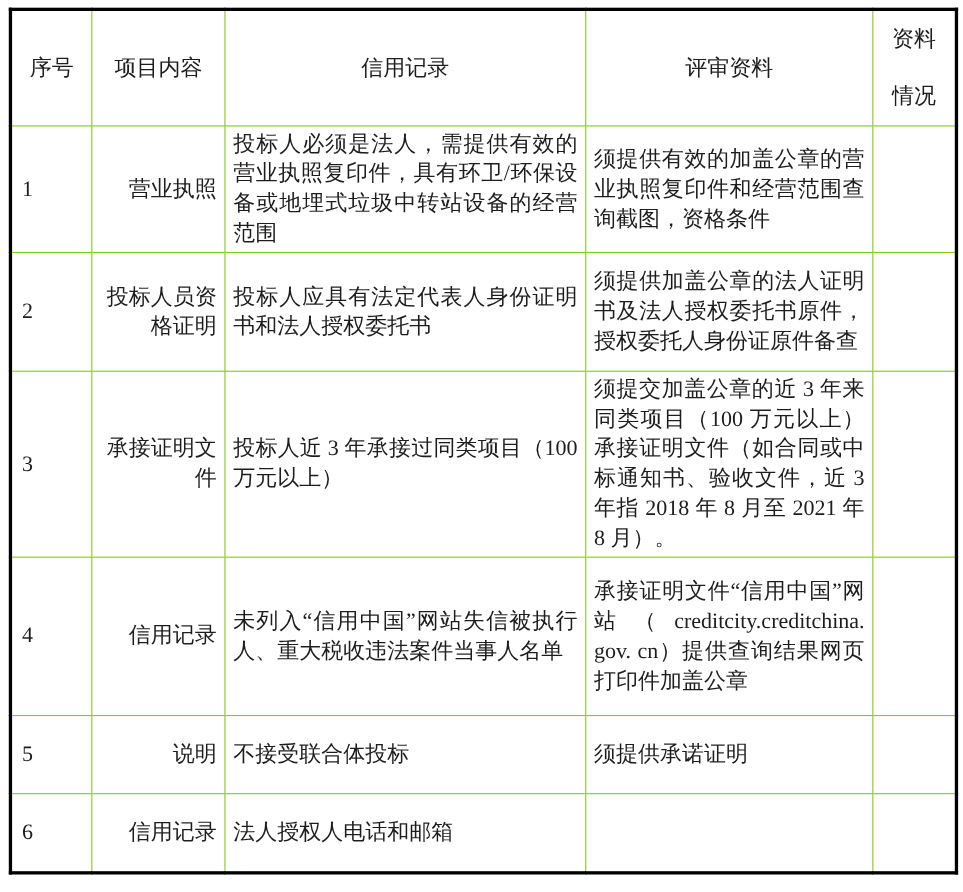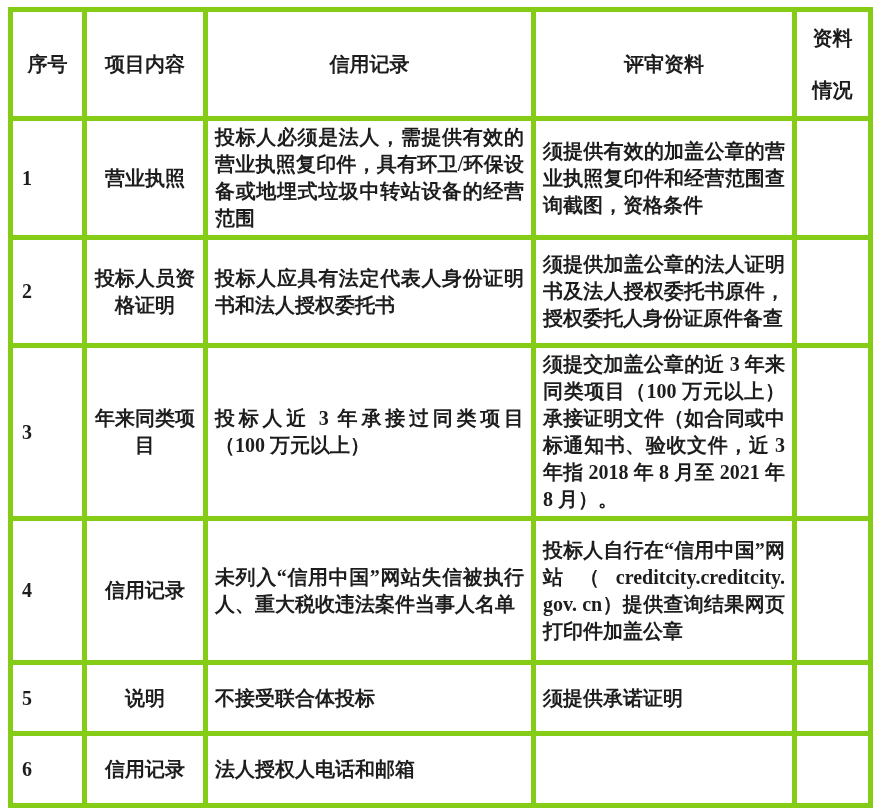--- a/index.html
+++ b/index.html
@@ -24,43 +24,43 @@
     border: 3px solid #000000;
     background: #ffffff;
   }
   col.col-no     { width: 74px; }
   col.col-item   { width: 121px; }
   col.col-qual   { width: 328px; }
   col.col-rev    { width: 261px; }
   col.col-status { width: 76px; }
 
   th, td {
-    border: 5px solid #84cc16;
+    border: 1px solid #84cc16;
     font-size: 20px;
     line-height: 27px;
-    font-weight: bold;
+    font-weight: normal;
     padding: 3px 7px;
     vertical-align: middle;
     overflow: hidden;
     word-break: normal;
     overflow-wrap: break-word;
   }
   thead th {
     text-align: center;
   }
   th.th-status {
     line-height: 52px;
     padding: 0 4px;
   }
   td.c-no {
     text-align: left;
     padding-left: 9px;
   }
   td.c-item {
-    text-align: center;
+    text-align: right;
   }
   td.c-qual, td.c-rev {
     text-align: justify;
   }
   tr.row-header { height: 106px; }
   tr.row-1 { height: 114px; }
   tr.row-2 { height: 108px; }
   tr.row-3 { height: 162px; }
   tr.row-4 { height: 144px; }
   tr.row-5 { height: 71px; }
@@ -96,30 +96,30 @@
     </tr>
     <tr class="row-2">
       <td class="c-no">2</td>
       <td class="c-item">投标人员资格证明</td>
       <td class="c-qual">投标人应具有法定代表人身份证明书和法人授权委托书</td>
       <td class="c-rev">须提供加盖公章的法人证明书及法人授权委托书原件，授权委托人身份证原件备查</td>
       <td class="c-status"></td>
     </tr>
     <tr class="row-3">
       <td class="c-no">3</td>
-      <td class="c-item">年来同类项目</td>
+      <td class="c-item">承接证明文件</td>
       <td class="c-qual">投标人近 3 年承接过同类项目（100 万元以上）</td>
       <td class="c-rev">须提交加盖公章的近 3 年来同类项目（100 万元以上）承接证明文件（如合同或中标通知书、验收文件，近 3 年指 2018 年 8 月至 2021 年 8 月）。</td>
       <td class="c-status"></td>
     </tr>
     <tr class="row-4">
       <td class="c-no">4</td>
       <td class="c-item">信用记录</td>
       <td class="c-qual">未列入“信用中国”网站失信被执行人、重大税收违法案件当事人名单</td>
-      <td class="c-rev">投标人自行在“信用中国”网站（creditcity.creditcity. gov. cn）提供查询结果网页打印件加盖公章</td>
+      <td class="c-rev">承接证明文件“信用中国”网站（creditcity.creditchina. gov. cn）提供查询结果网页打印件加盖公章</td>
       <td class="c-status"></td>
     </tr>
     <tr class="row-5">
       <td class="c-no">5</td>
       <td class="c-item">说明</td>
       <td class="c-qual">不接受联合体投标</td>
       <td class="c-rev">须提供承诺证明</td>
       <td class="c-status"></td>
     </tr>
     <tr class="row-6">

